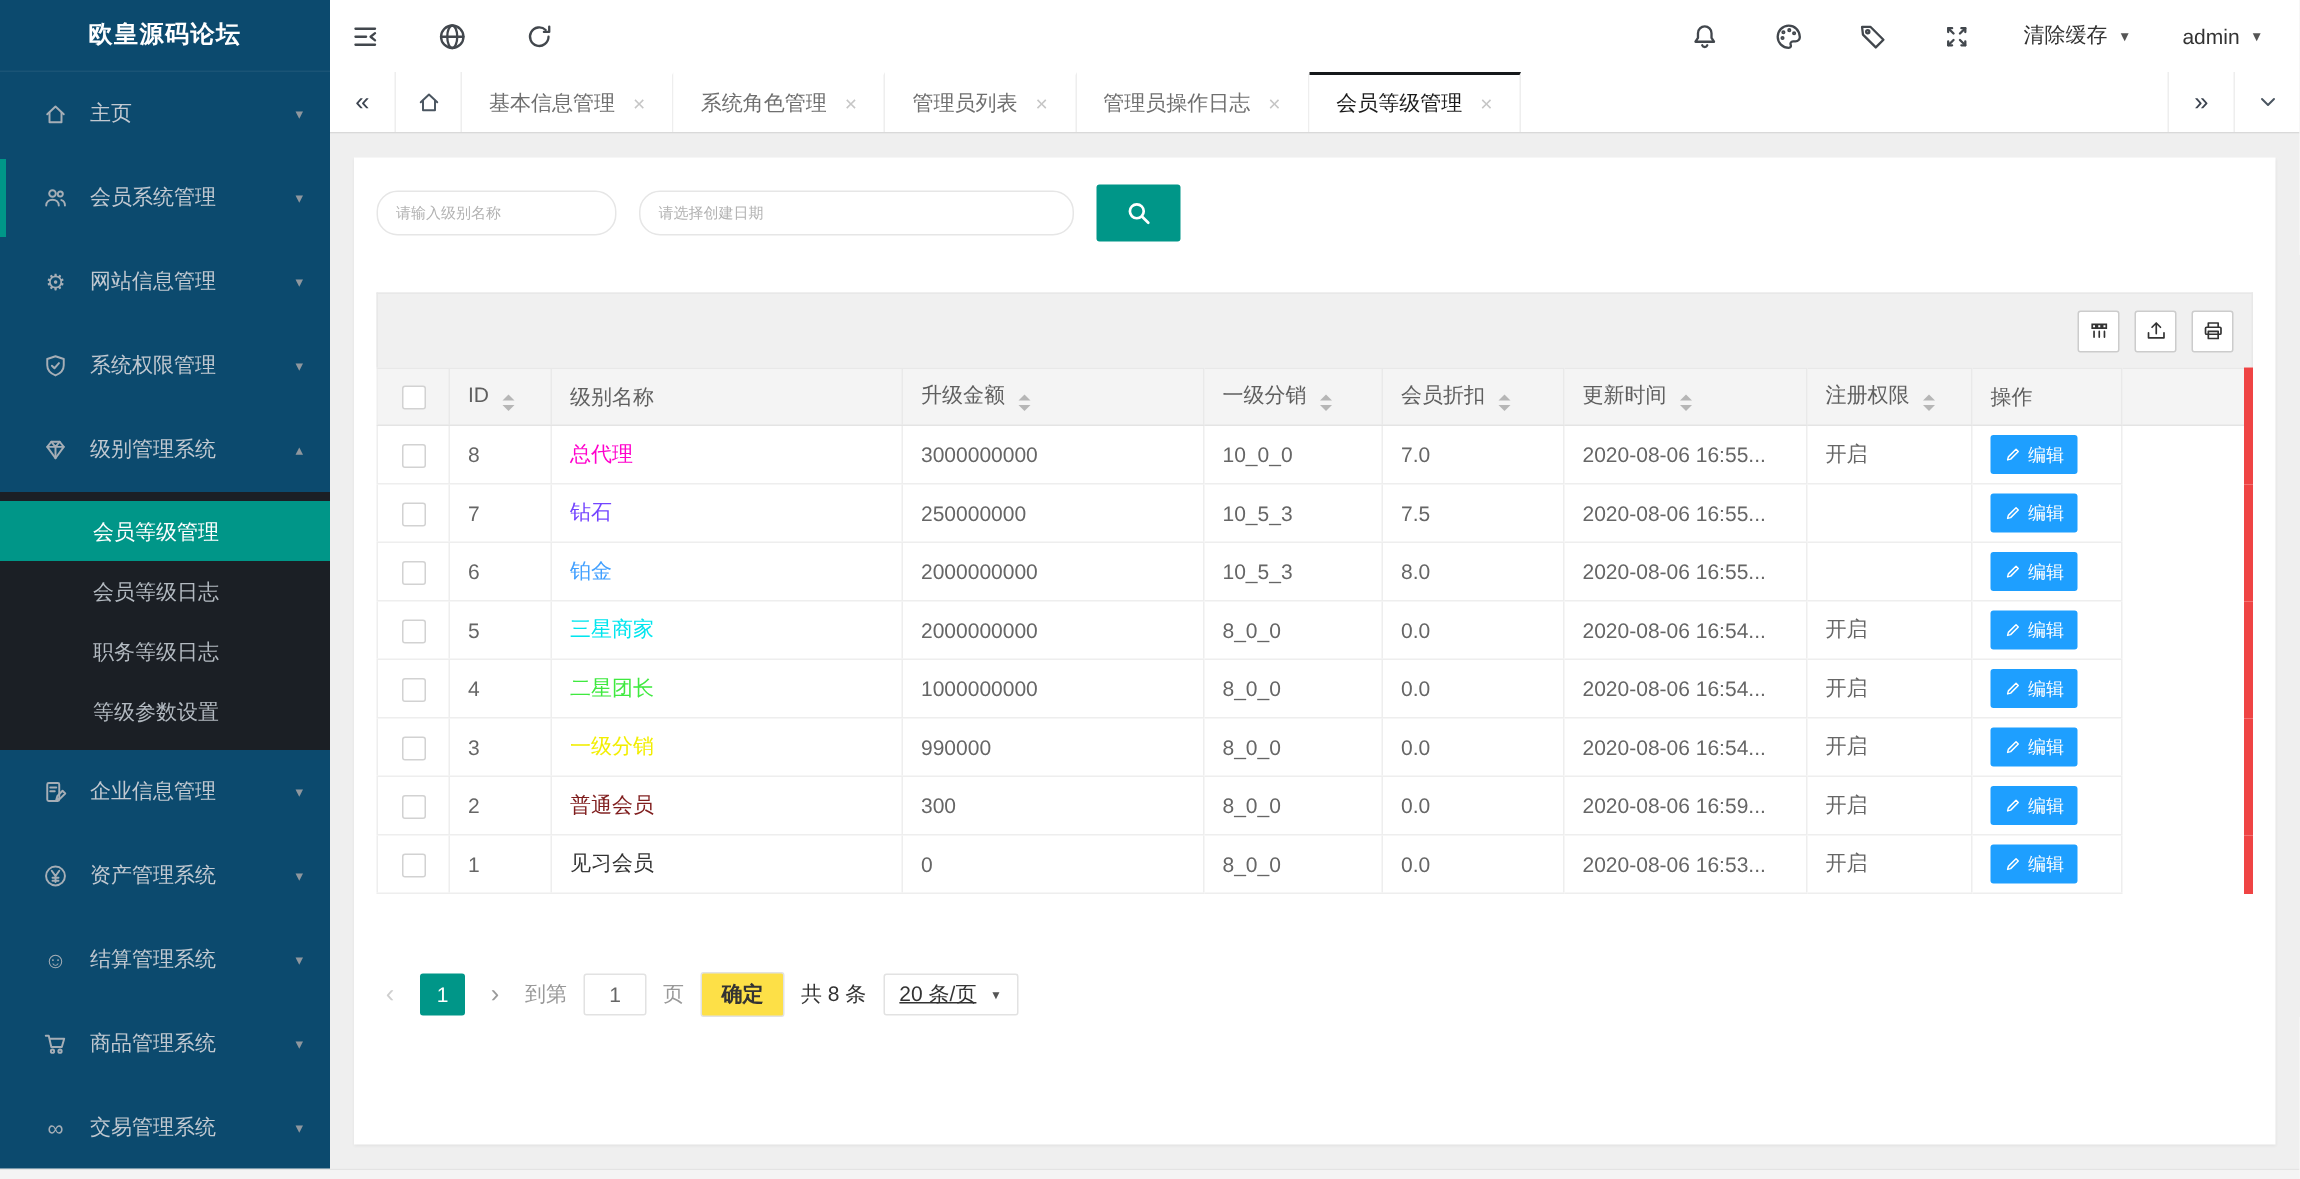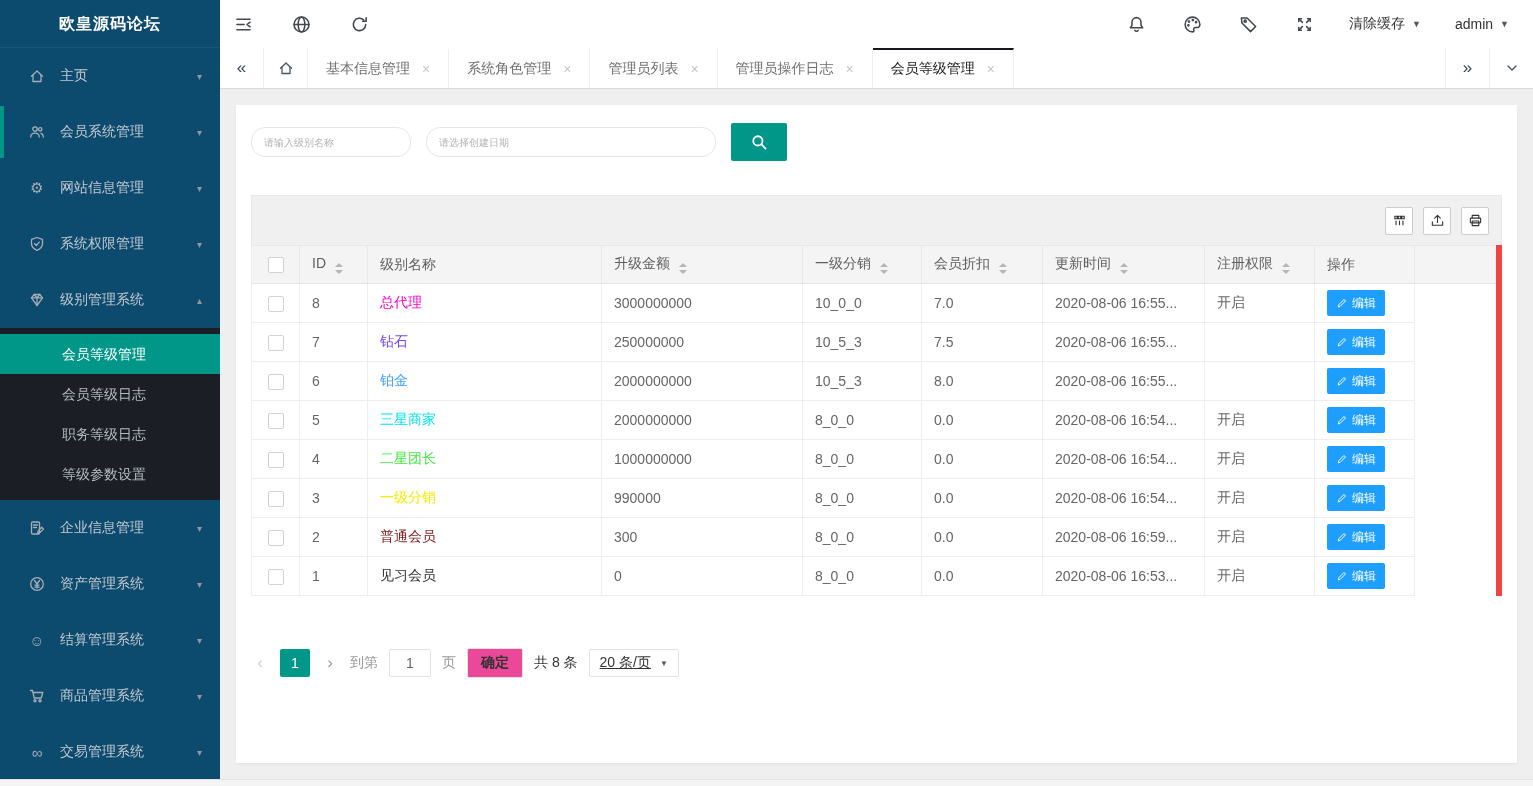--- a/index.html
+++ b/index.html
@@ -69,21 +69,21 @@
   .level-name { cursor:pointer; }
   .edit-btn { display:inline-flex; align-items:center; gap:4px; height:26px; padding:0 9px; background:#1E9FFF; color:#fff; font-size:12px; border:none; border-radius:2px; cursor:pointer; font-family:Liberation Mono, monospace; }
   .edit-btn svg { width:12px; height:12px; }
   .tb-space { height:46px; }
 
   .pagination { display:flex; align-items:center; gap:11px; margin-top:6px; color:#666; }
   .pg-arrow { width:18px; text-align:center; font-size:17px; color:#cfcfcf; cursor:pointer; }
   .pg-arrow.next { color:#9a9a9a; }
   .pg-num { min-width:30px; height:28px; line-height:28px; text-align:center; background:#009688; color:#fff; border-radius:2px; cursor:pointer; }
   .pg-input { width:42px; height:28px; border:1px solid #e2e2e2; border-radius:2px; text-align:center; color:#666; font-size:14px; outline:none; font-family:inherit; }
-  .pg-confirm { height:30px; padding:0 13px; background:#ec4899; border:1px solid #e2e2e2; border-radius:2px; font-size:14px; color:#333; font-weight:bold; cursor:pointer; font-family:inherit; }
+  .pg-confirm { height:30px; padding:0 13px; background:#fde047; border:1px solid #e2e2e2; border-radius:2px; font-size:14px; color:#333; font-weight:bold; cursor:pointer; font-family:inherit; }
   .pg-text { font-size:14px; }
   .pg-select { height:28px; border:1px solid #e2e2e2; border-radius:2px; display:flex; align-items:center; gap:9px; padding:0 10px; cursor:pointer; }
   .pg-select .caret { font-size:8px; color:#555; }
 </style>
 </head>
 <body>
 
 <div class="app">
 
   <aside class="sidebar">

